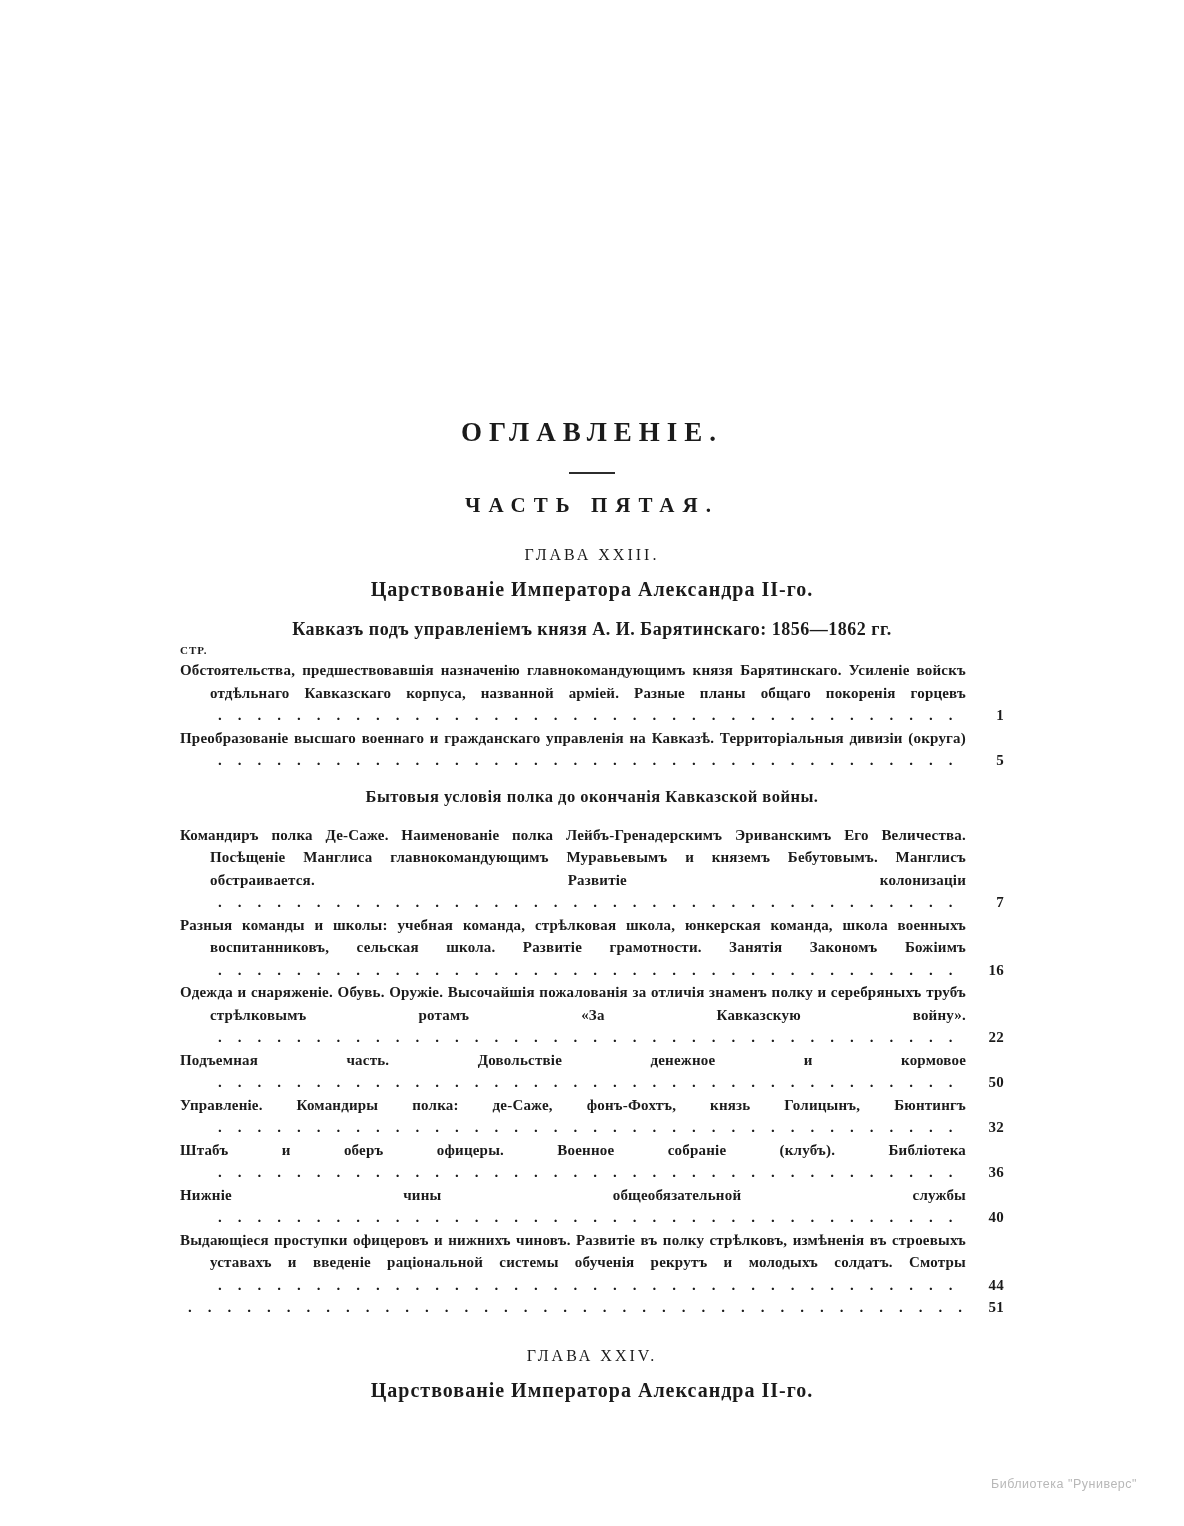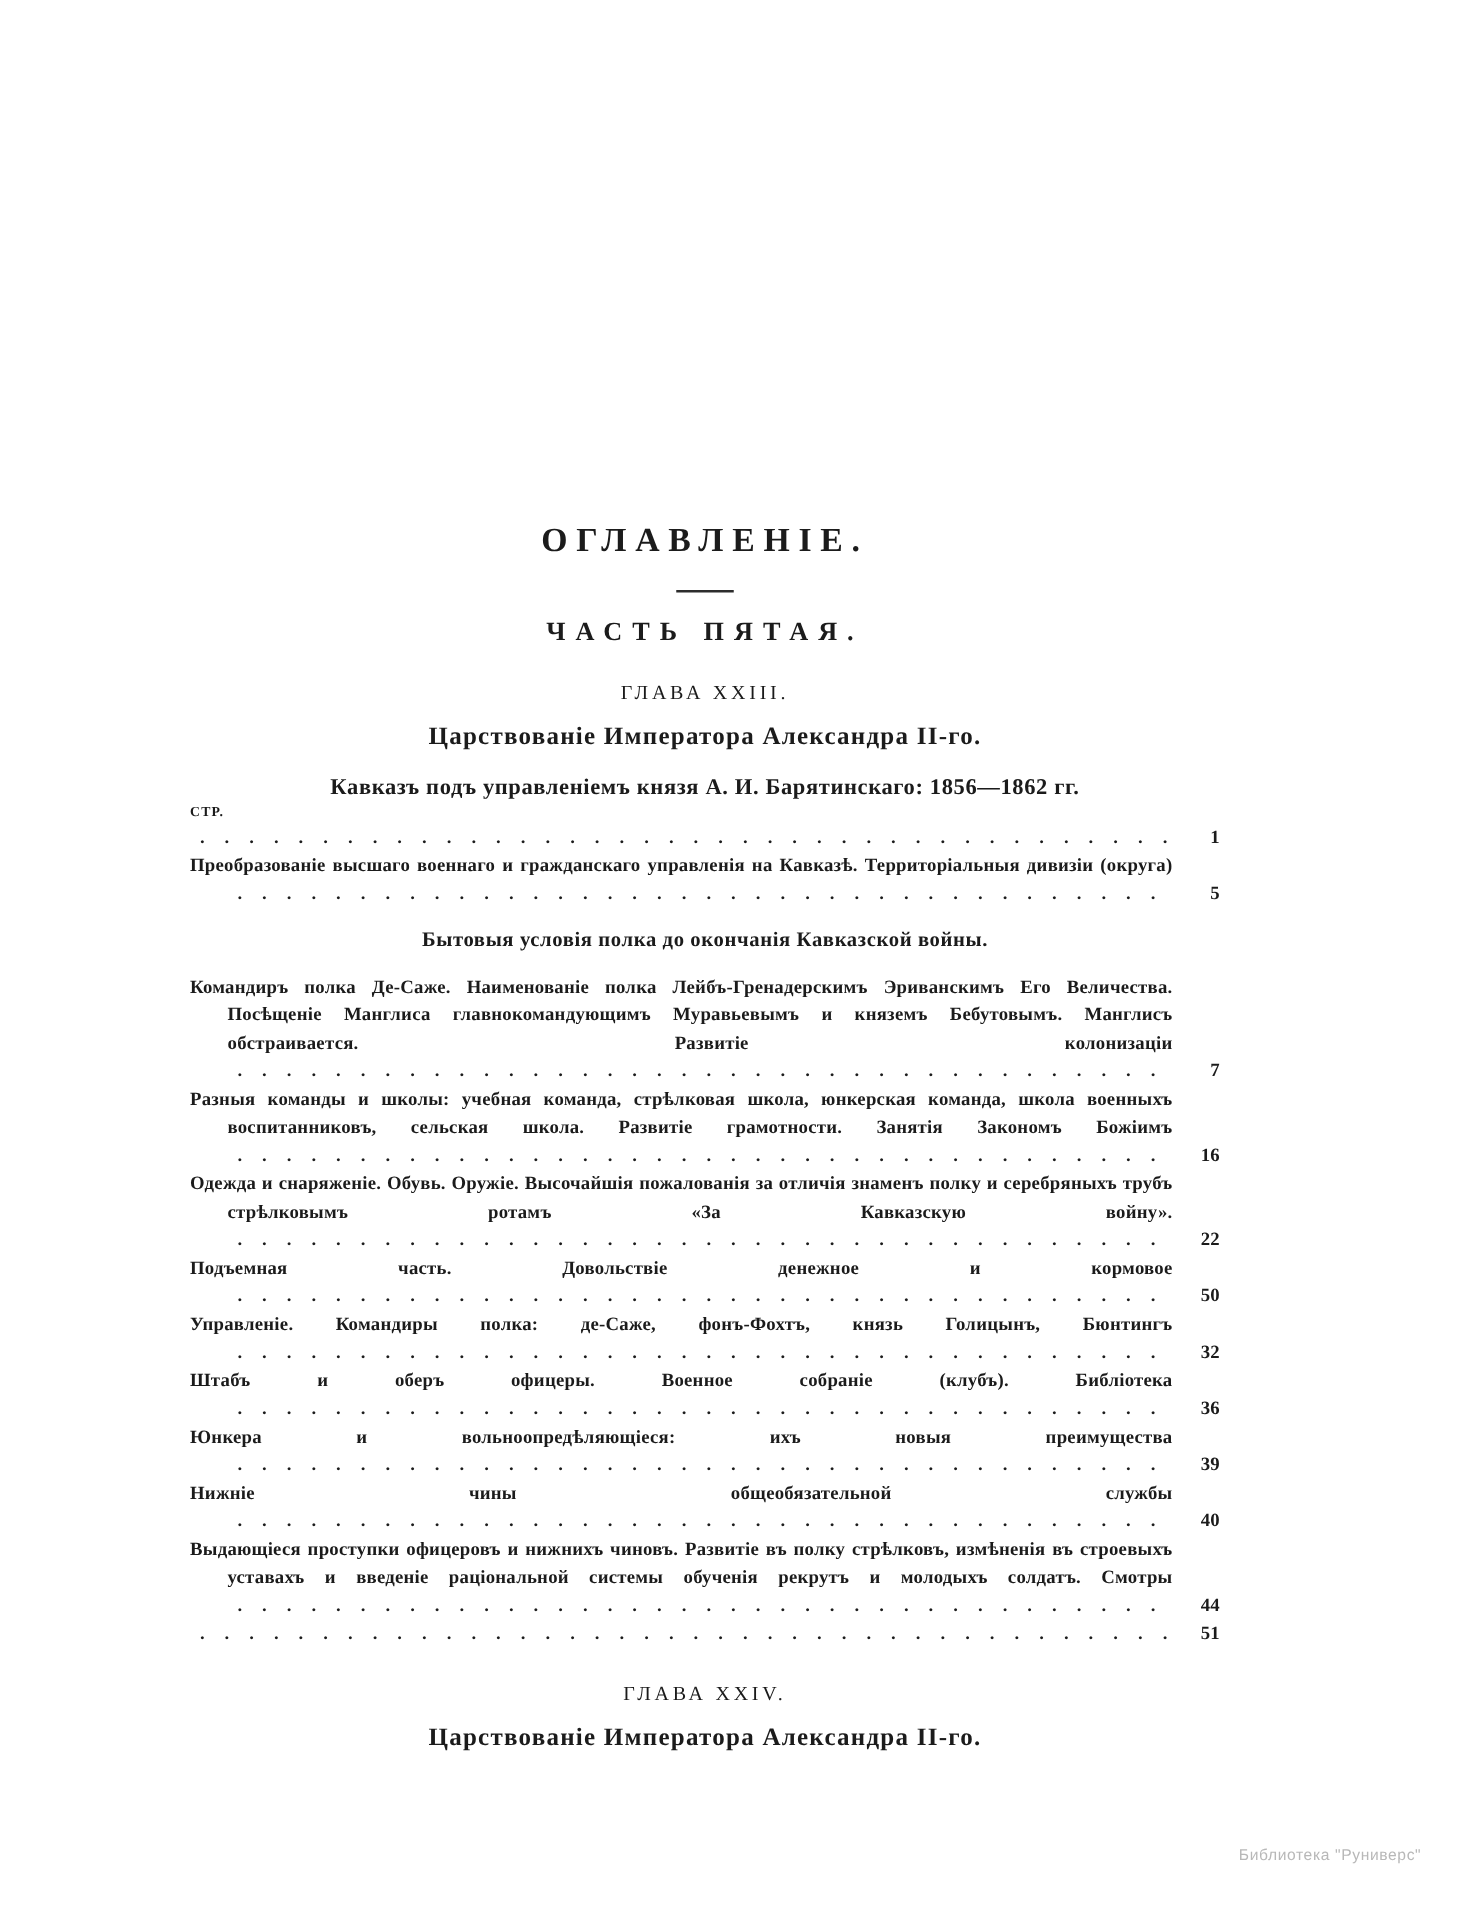--- a/index.html
+++ b/index.html
@@ -10,21 +10,21 @@
     position: relative;
     width: 1184px;
     height: 1526px;
     background: #ffffff;
     color: #1b1b1b;
     font-family: "Liberation Serif", "DejaVu Serif", serif;
     overflow: hidden;
   }
   .content {
     position: absolute;
-    left: 152px;
+    left: 180px;
     top: 0;
     width: 824px;
   }
   .toc-title {
     margin: 416px 0 0 0;
     text-align: center;
     font-size: 27px;
     font-weight: 600;
     letter-spacing: 7px;
     line-height: 32px;
@@ -133,21 +133,21 @@
     <h2 class="part-title">ЧАСТЬ ПЯТАЯ.</h2>
 
     <section>
       <div class="chapter-label">ГЛАВА XXIII.</div>
       <div class="chapter-title">Царствованіе Императора Александра II-го.</div>
       <div class="chapter-subtitle">Кавказъ подъ управленіемъ князя А. И. Барятинскаго: 1856—1862 гг.</div>
       <div class="page-col-header">СТР.</div>
 
       <div class="entries first">
         <div class="entry">
-          <div class="entry-text"><span class="leader"></span></div>
+          <div class="entry-text"><span>Обстоятельства, предшествовавшія назначенію главнокомандующимъ князя Барятинскаго. Усиленіе войскъ отдѣльнаго Кавказскаго корпуса, названной арміей. Разные планы общаго покоренія горцевъ</span><span class="leader"></span></div>
           <div class="entry-page">1</div>
         </div>
         <div class="entry">
           <div class="entry-text"><span>Преобразованіе высшаго военнаго и гражданскаго управленія на Кавказѣ. Территоріальныя дивизіи (округа)</span><span class="leader"></span></div>
           <div class="entry-page">5</div>
         </div>
       </div>
 
       <div class="subsection-title">Бытовыя условія полка до окончанія Кавказской войны.</div>
 
@@ -168,24 +168,20 @@
           <div class="entry-text"><span>Подъемная часть. Довольствіе денежное и кормовое</span><span class="leader"></span></div>
           <div class="entry-page">50</div>
         </div>
         <div class="entry">
           <div class="entry-text"><span>Управленіе. Командиры полка: де-Саже, фонъ-Фохтъ, князь Голицынъ, Бюнтингъ</span><span class="leader"></span></div>
           <div class="entry-page">32</div>
         </div>
         <div class="entry">
           <div class="entry-text"><span>Штабъ и оберъ офицеры. Военное собраніе (клубъ). Библіотека</span><span class="leader"></span></div>
           <div class="entry-page">36</div>
-        </div>
-        <div class="entry">
-          <div class="entry-text"><span>Юнкера и вольноопредѣляющіеся: ихъ новыя преимущества</span><span class="leader"></span></div>
-          <div class="entry-page">39</div>
         </div>
         <div class="entry">
           <div class="entry-text"><span>Нижніе чины общеобязательной службы</span><span class="leader"></span></div>
           <div class="entry-page">40</div>
         </div>
         <div class="entry">
           <div class="entry-text"><span>Выдающіеся проступки офицеровъ и нижнихъ чиновъ. Развитіе въ полку стрѣлковъ, измѣненія въ строевыхъ уставахъ и введеніе раціональной системы обученія рекрутъ и молодыхъ солдатъ. Смотры</span><span class="leader"></span></div>
           <div class="entry-page">44</div>
         </div>
         <div class="entry">

